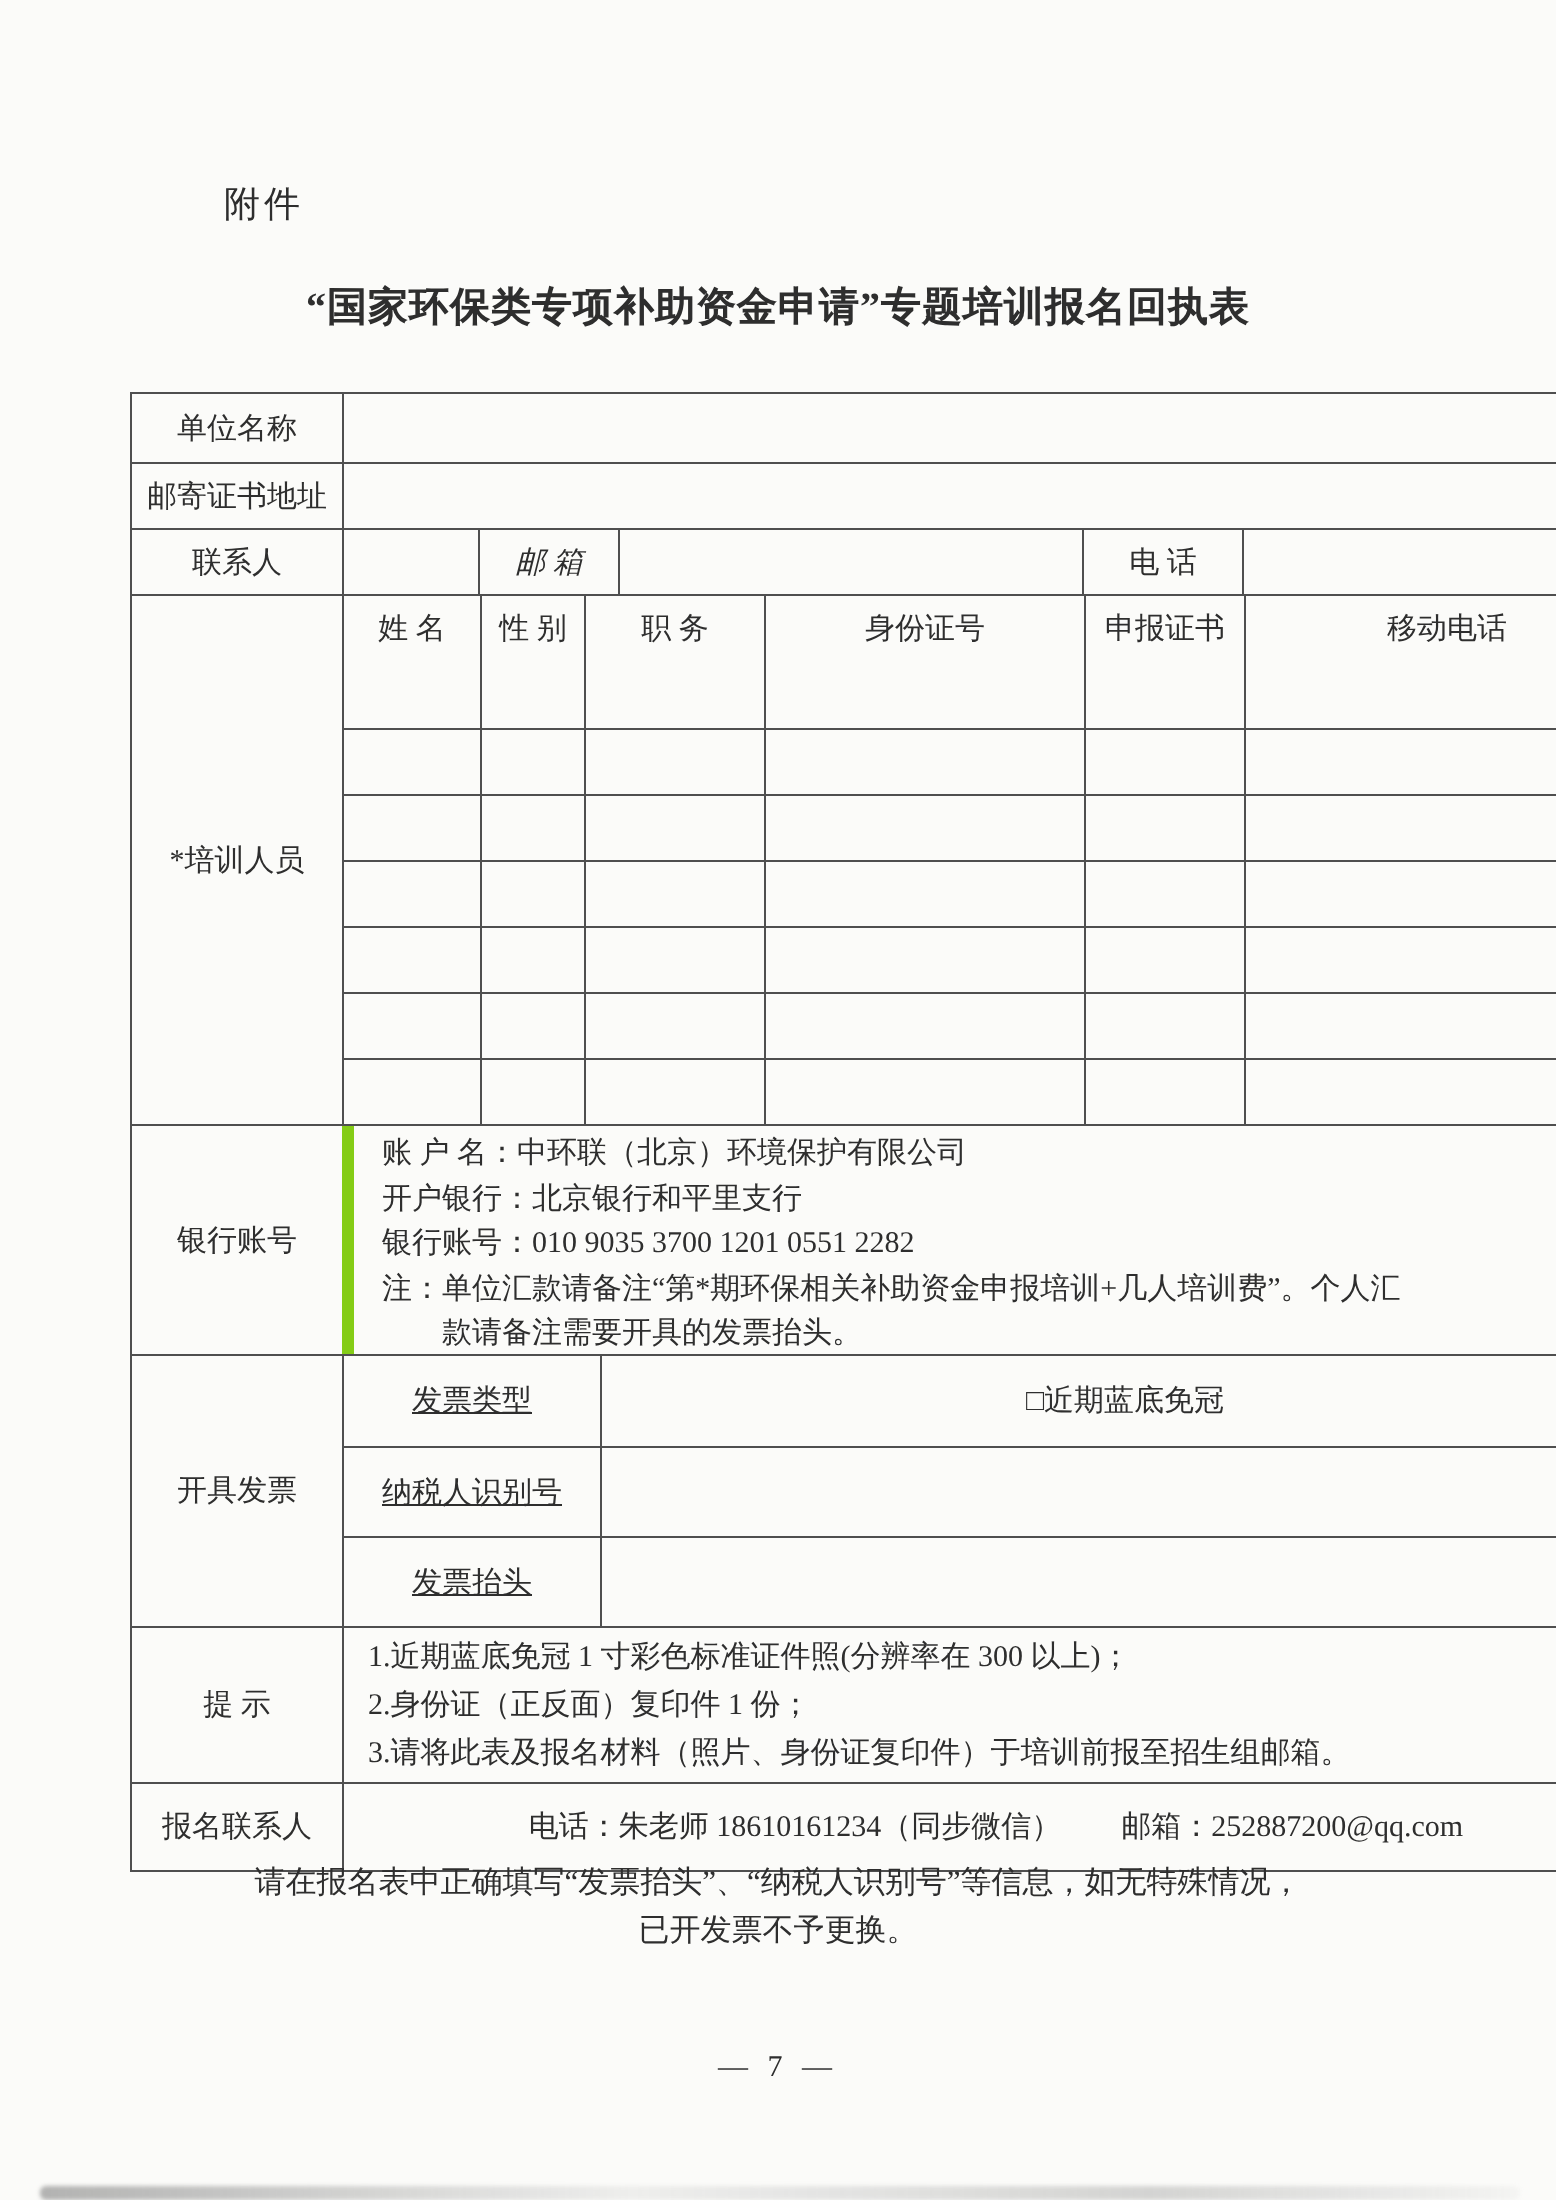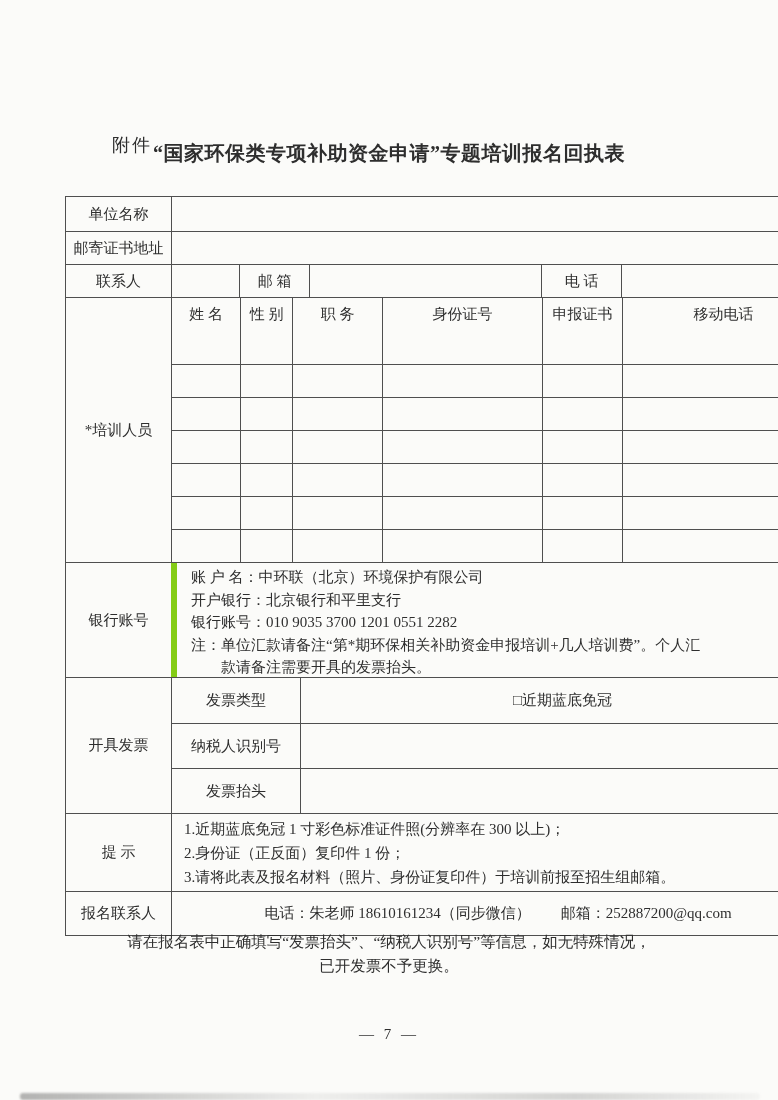--- a/index.html
+++ b/index.html
@@ -9,21 +9,20 @@
     background: #fbfbf9;
     font-family: "Liberation Serif", "DejaVu Serif", serif;
     color: #2e2e2e;
     overflow: hidden;
   }
   .attachment {
     position: absolute;
     left: 112px; top: 90px;
     font-size: 18px;
     letter-spacing: 2px;
-    margin-top: 43px;
   }
   .doc-title {
     position: absolute;
     left: 0; top: 140px;
     width: 100%;
     text-align: center;
     font-size: 20px;
     font-weight: bold;
     letter-spacing: 0.5px;
   }
@@ -44,21 +43,21 @@
   }
   .cell + .cell { border-left: 1px solid #4f4f4f; }
   .lbl { justify-content: center; text-align: center; }
   .w-label { width: 105px; flex: 0 0 105px; }
   .grow { flex: 1 1 auto; }
   
   .h-unit { height: 34px; }
   .h-std  { height: 33px; }
   
   .w-c-blank1 { width: 68px;  flex: 0 0 68px; }
-  .w-c-mail   { width: 70px;  flex: 0 0 70px; }
+  .w-c-mail   { width: 70px;  flex: 0 0 70px; font-style: italic; }
   .w-c-blank2 { width: 232px; flex: 0 0 232px; }
   .w-c-phone  { width: 80px;  flex: 0 0 80px; }
   
   .t-c1 { width: 68px;  flex: 0 0 68px; }
   .t-c2 { width: 52px;  flex: 0 0 52px; }
   .t-c3 { width: 90px;  flex: 0 0 90px; }
   .t-c4 { width: 160px; flex: 0 0 160px; }
   .t-c5 { width: 80px;  flex: 0 0 80px; }
   .t-c6 { flex: 1 1 auto; }
   .trainee-right { flex: 1 1 auto; border-left: 1px solid #4f4f4f; display: flex; flex-direction: column; }
@@ -71,21 +70,21 @@
     border-left: 6px solid #84cc16;
     padding: 3px 6px 3px 14px;
     line-height: 22.5px;
   }
   .remit-content .indent { padding-left: 30px; }
   .h-remit { height: 115px; }
   
   .invoice-right { flex: 1 1 auto; border-left: 1px solid #4f4f4f; display: flex; flex-direction: column; }
   .invoice-right .row { height: 45px; }
   .invoice-right .row:first-child { border-top: none; }
-  .w-inv-label { width: 128px; flex: 0 0 128px; }
+  .w-inv-label { width: 128px; flex: 0 0 128px; text-decoration: underline; }
   .inv-value { flex: 1 1 auto; justify-content: center; }
   
   .tips-content {
     flex: 1 1 auto;
     border-left: 1px solid #4f4f4f;
     padding: 3px 6px 3px 12px;
     line-height: 24px;
   }
   .h-tips { height: 78px; }
   

